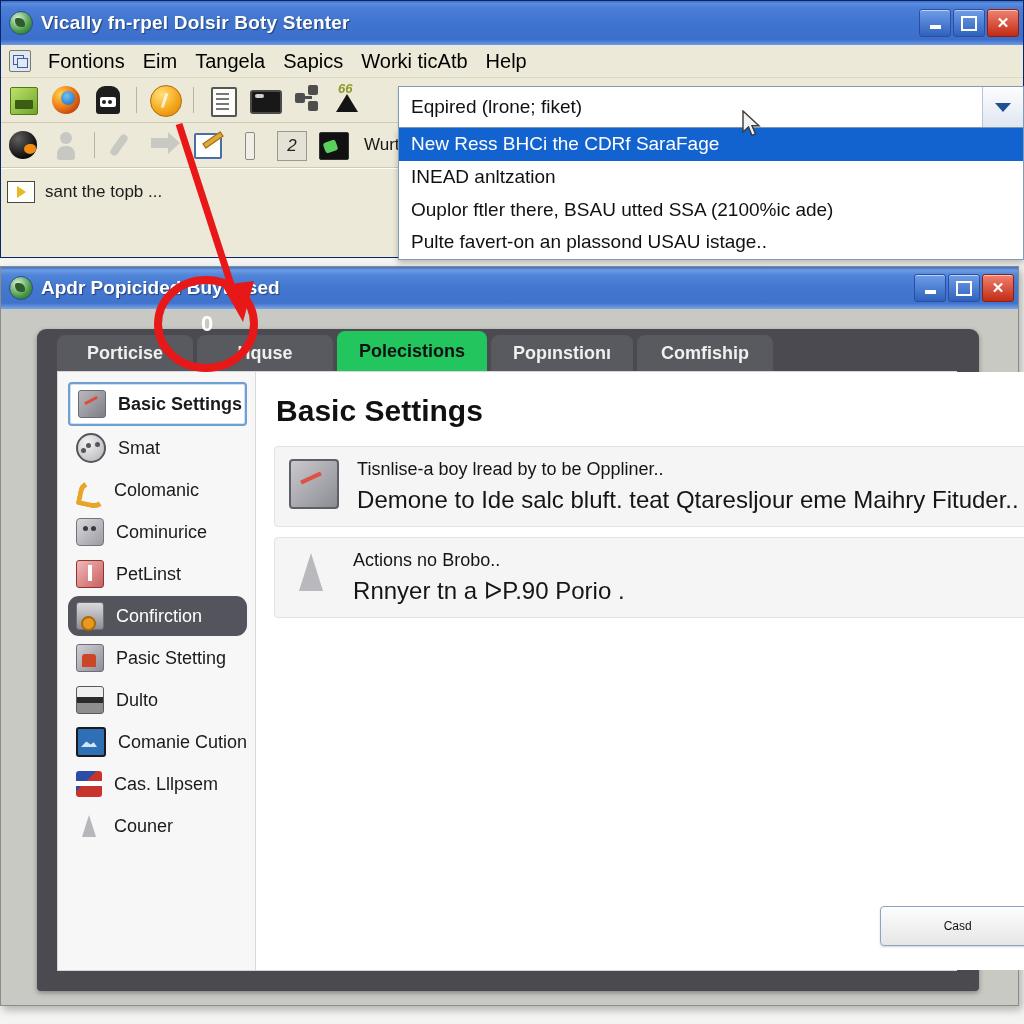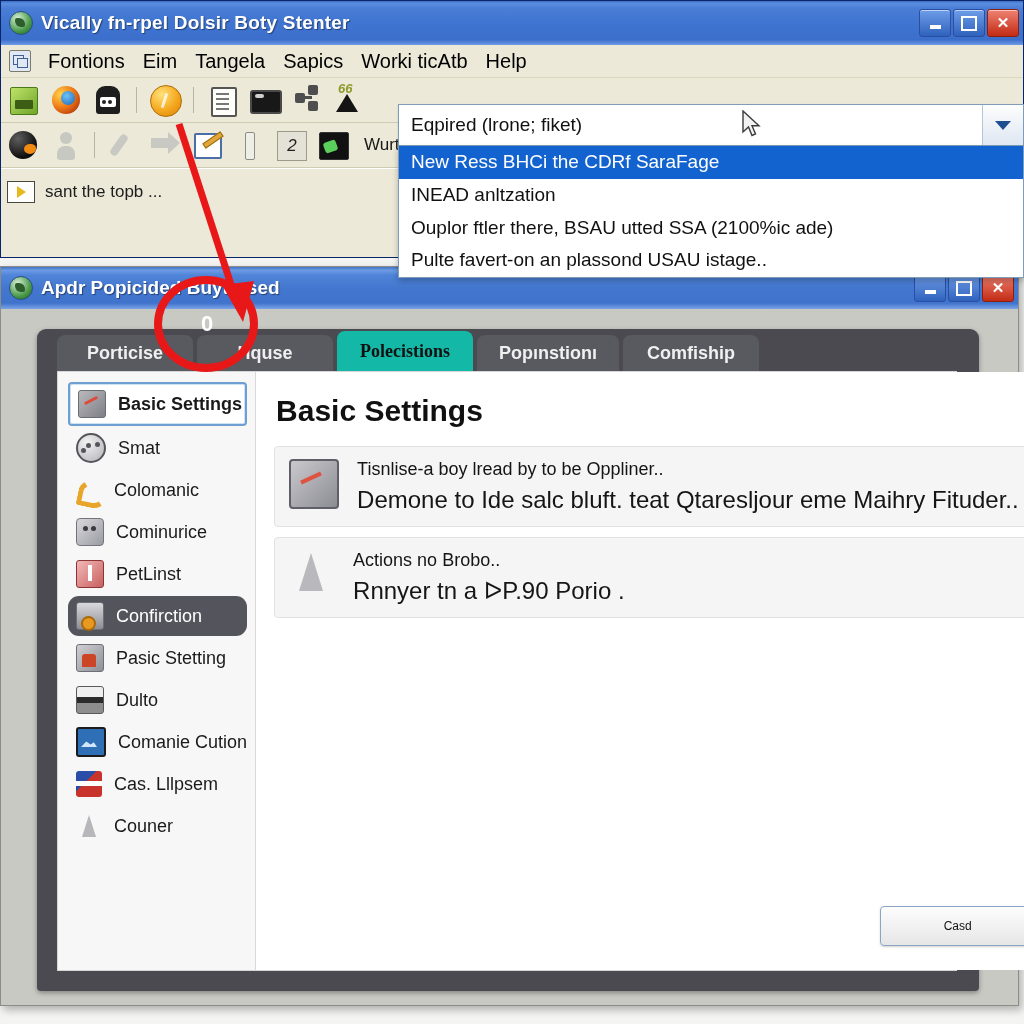--- a/index.html
+++ b/index.html
@@ -126,21 +126,21 @@
     border-top:1px solid #fff;
   }
   .status-chip{
     width:26px;height:20px;border:1px solid #4a4a3a;background:#fff;margin-right:10px;flex:none;
     display:flex;align-items:center;justify-content:center;
   }
   .status-chip::after{content:"";width:0;height:0;border-top:6px solid transparent;border-bottom:6px solid transparent;border-left:9px solid #e8b91e;}
   .status-text{font-size:17px;color:#1d1d1d;white-space:nowrap;}
   
   #combo-wrap{
-    position:absolute;left:398px;top:104px;width:626px;z-index:40;
+    position:absolute;left:398px;top:86px;width:626px;z-index:40;
   }
   .combo-field{
     height:42px;background:#fff;border:1px solid #7f9db9;
     display:flex;align-items:center;box-sizing:border-box;
     box-shadow:0 1px 2px rgba(0,0,0,.15);
   }
   .combo-value{font-size:19px;color:#111;padding-left:12px;flex:1;white-space:nowrap;}
   .combo-arrow{
     width:40px;height:40px;flex:none;display:flex;align-items:center;justify-content:center;
     background:linear-gradient(to bottom,#fdfdfd,#dfe7f2);
@@ -189,21 +189,21 @@
   .tabs{
     position:absolute;left:0;top:0;height:42px;display:flex;align-items:flex-end;
     padding-left:20px;
   }
   .tab{
     height:36px;min-width:92px;padding:0 22px;
     display:flex;align-items:center;justify-content:center;
     background:#595960;color:#f0f0f0;font-size:18px;font-weight:bold;
     border-radius:8px 8px 0 0;margin-right:4px;white-space:nowrap;
   }
-  .tab.active{background:#14b8a6;color:#111;height:40px;font-family:Liberation Serif, serif;}
+  .tab.active{background:#22c55e;color:#111;height:40px;}
   
   .panel{
     position:absolute;left:20px;top:42px;width:900px;height:600px;
     background:#fff;display:flex;box-sizing:border-box;
     border:1px solid #d6d6d6;
   }
   .sidebar{
     width:266px;background:#f7f7f7;border-right:1px solid #d9d9d9;
     padding:10px 8px 0 10px;box-sizing:border-box;
   }

